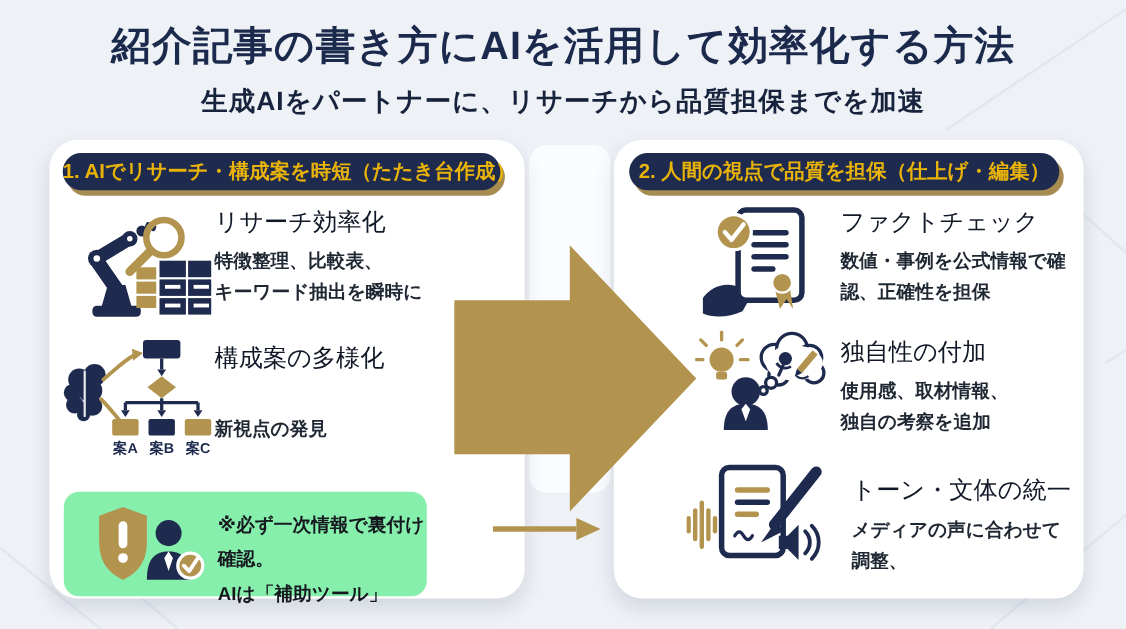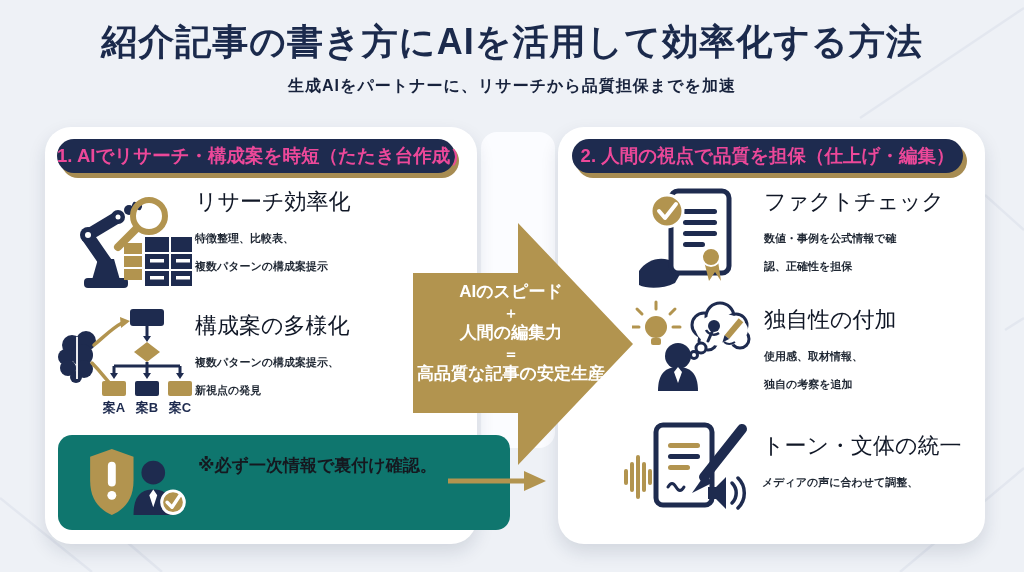--- a/index.html
+++ b/index.html
@@ -4,37 +4,37 @@
 <style>
   html,body{margin:0;padding:0;background:#eef1f6;}
   .stage{position:relative;width:1024px;height:572px;overflow:hidden;
          background:#eef1f6;font-family:"Liberation Sans","DejaVu Sans",sans-serif;}
   .bg-pattern{position:absolute;inset:0;pointer-events:none;}
   .bridge{position:absolute;left:481px;top:132px;width:74px;height:316px;
           background:#fbfcff;border-radius:16px;}
   .main-title{position:absolute;left:0;top:18px;width:1024px;text-align:center;
               font-size:36px;font-weight:bold;color:#1b2a4c;letter-spacing:1px;}
   .sub-title{position:absolute;left:0;top:76px;width:1024px;text-align:center;
-             font-size:16px;font-weight:bold;color:#17223c;letter-spacing:1px;}
+             font-size:24px;font-weight:bold;color:#17223c;letter-spacing:1px;}
   .card{position:absolute;top:127px;width:432px;height:417px;background:#ffffff;
         border-radius:26px;box-shadow:0 8px 18px rgba(25,35,70,.13);}
   .card.left{left:45px;}
   .card.right{left:558px;width:427px;}
-  .pill{position:absolute;top:12px;height:34px;background:#1e2b4f;color:#ec4899;
+  .pill{position:absolute;top:12px;height:34px;background:#1e2b4f;color:#eab308;
         border-radius:18px;text-align:center;font-weight:bold;font-size:18.5px;
         line-height:34px;box-shadow:4px 5px 0 #a78c52;white-space:nowrap;}
   .card.left .pill{left:12px;width:398px;}
   .card.right .pill{left:14px;width:391px;}
   .row{position:absolute;display:flex;align-items:flex-start;}
   .icon-box{flex:none;display:flex;justify-content:center;align-items:center;}
   .txt{flex:1;}
   .item-title{font-size:22px;font-weight:normal;color:#101726;margin:0 0 7px 0;}
-  .item-desc{font-size:11px;line-height:28px;color:#1f2733;font-weight:bold;margin:0;}
-  .note{position:absolute;left:13px;top:308px;width:452px;height:95px;
-        background:#0f766e;border-radius:14px;}
+  .item-desc{font-size:17px;line-height:28px;color:#1f2733;font-weight:bold;margin:0;}
+  .note{position:absolute;left:13px;top:320px;width:330px;height:95px;
+        background:#86efac;border-radius:14px;}
   .note-txt{position:absolute;left:140px;top:15px;font-size:17px;font-weight:bold;
             color:#15181f;line-height:31px;}
   .arrow-text{position:absolute;left:405px;top:281px;width:212px;text-align:center;
               color:#ffffff;font-weight:bold;z-index:5;}
   .arrow-text .big{font-size:17px;line-height:22px;}
   .arrow-text .op{font-size:15px;line-height:19px;}
   svg{display:block;}
 </style>
 </head>
 <body>
@@ -92,21 +92,21 @@
               <rect x="26" y="39" width="14" height="3.5" fill="#ffffff"></rect>
                 <rect x="52" y="39" width="14" height="3.5" fill="#ffffff"></rect>
             </g>
           </g>
         </svg>
       </div>
       <div class="txt">
         <p class="item-title">リサーチ効率化</p>
         <p class="item-desc">
           <span>特徴整理、比較表、</span><br>
-          <span>複数パターンの構成案提示</span>
+          <span>キーワード抽出を瞬時に</span>
         </p>
       </div>
     </div>
 
     <div class="row" style="left:8px;top:176px;width:410px;">
       <div class="icon-box" style="width:142px;">
         <svg width="140" height="112" viewBox="0 0 140 112">
           <g fill="#1e2b4f">
             <circle cx="18" cy="42" r="10"></circle>
               <circle cx="32" cy="38" r="10"></circle>
@@ -133,55 +133,49 @@
           <rect x="81" y="78" width="24" height="15" rx="2" fill="#1e2b4f"></rect>
           <rect x="114" y="78" width="24" height="15" rx="2" fill="#b2944f"></rect>
           <text x="60" y="109" text-anchor="middle" font-size="13" font-weight="bold" fill="#1e2b4f">案A</text>
           <text x="93" y="109" text-anchor="middle" font-size="13" font-weight="bold" fill="#1e2b4f">案B</text>
           <text x="126" y="109" text-anchor="middle" font-size="13" font-weight="bold" fill="#1e2b4f">案C</text>
         </svg>
       </div>
       <div class="txt" style="padding-top:8px;">
         <p class="item-title">構成案の多様化</p>
         <p class="item-desc">
-          <span>複数パターンの構成案提示、</span><br>
+          <br>
           <span>新視点の発見</span>
         </p>
       </div>
     </div>
 
     <div class="note">
       <div style="position:absolute;left:24px;top:11px;">
         <svg width="108" height="74" viewBox="0 0 105 75">
           <path d="M28,3 L50,11 V35 C50,54 41,64 28,70 C15,64 6,54 6,35 V11 Z" fill="#b2944f"></path>
           <rect x="24" y="16" width="8" height="25" rx="4" fill="#ffffff"></rect>
           <circle cx="28" cy="50" r="4.5" fill="#ffffff"></circle>
           <circle cx="70" cy="27" r="12" fill="#1e2b4f"></circle>
           <path d="M50,70 C50,50 58,44 70,44 C82,44 90,50 90,70 Z" fill="#1e2b4f"></path>
           <polygon points="70,44 66,50 70,62 74,50" fill="#ffffff"></polygon>
           <circle cx="90" cy="57" r="11.5" fill="#b2944f" stroke="#ffffff" stroke-width="3"></circle>
           <polyline points="84,57 89,62 97,50" stroke="#ffffff" stroke-width="3.5" fill="none" stroke-linecap="round" stroke-linejoin="round"></polyline>
         </svg>
       </div>
       <div class="note-txt">
         <span>※必ず一次情報で裏付け確認。</span><br>
+        <span>AIは「補助ツール」</span>
       </div>
     </div>
   </div>
 
   <svg style="position:absolute;left:410px;top:218px;z-index:4;" width="228" height="252" viewBox="0 0 228 252">
     <polygon points="3,55 108,55 108,5 223,126 108,247 108,195 3,195" fill="#b2944f"></polygon>
   </svg>
-  <div class="arrow-text">
-    <div class="big">AIのスピード</div>
-    <div class="op">＋</div>
-    <div class="big">人間の編集力</div>
-    <div class="op">＝</div>
-    <div class="big">高品質な記事の安定生産</div>
-  </div>
 
   <svg style="position:absolute;left:448px;top:468px;" width="100" height="26" viewBox="0 0 100 26">
     <line x1="0" y1="13" x2="76" y2="13" stroke="#b2944f" stroke-width="5"></line>
     <polygon points="76,3 98,13 76,23" fill="#b2944f"></polygon>
   </svg>
 
   <div class="card right">
     <div class="pill">2. 人間の視点で品質を担保（仕上げ・編集）</div>
 
     <div class="row" style="left:72px;top:172px;width:348px;">
@@ -267,21 +261,21 @@
           <rect x="44" y="35" width="32" height="5" rx="2.5" fill="#1e2b4f"></rect>
           <rect x="44" y="46" width="22" height="5" rx="2.5" fill="#b2944f"></rect>
           <path d="M44,68 q4,-7 8,0 t8,0" stroke="#1e2b4f" stroke-width="3" fill="none" stroke-linecap="round"></path>
           <line x1="118" y1="10" x2="80" y2="58" stroke="#1e2b4f" stroke-width="10" stroke-linecap="round"></line>
           <polygon points="82,54 68,74 88,64" fill="#1e2b4f"></polygon>
           <polygon points="92,68 102,58 102,90 92,80 84,80 84,68" fill="#1e2b4f"></polygon>
           <path d="M108,64 a14,14 0 0 1 0,20" stroke="#1e2b4f" stroke-width="3.5" fill="none" stroke-linecap="round"></path>
           <path d="M114,59 a21,21 0 0 1 0,30" stroke="#1e2b4f" stroke-width="3.5" fill="none" stroke-linecap="round"></path>
         </svg>
       </div>
-      <div class="txt" style="padding-left:4px;padding-top:12px;">
+      <div class="txt" style="padding-left:4px;padding-top:12px;margin-left:12px;">
         <p class="item-title">トーン・文体の統一</p>
         <p class="item-desc">
           <span>メディアの声に合わせて調整、</span><br>
         </p>
       </div>
     </div>
   </div>
 
 </div>
 

